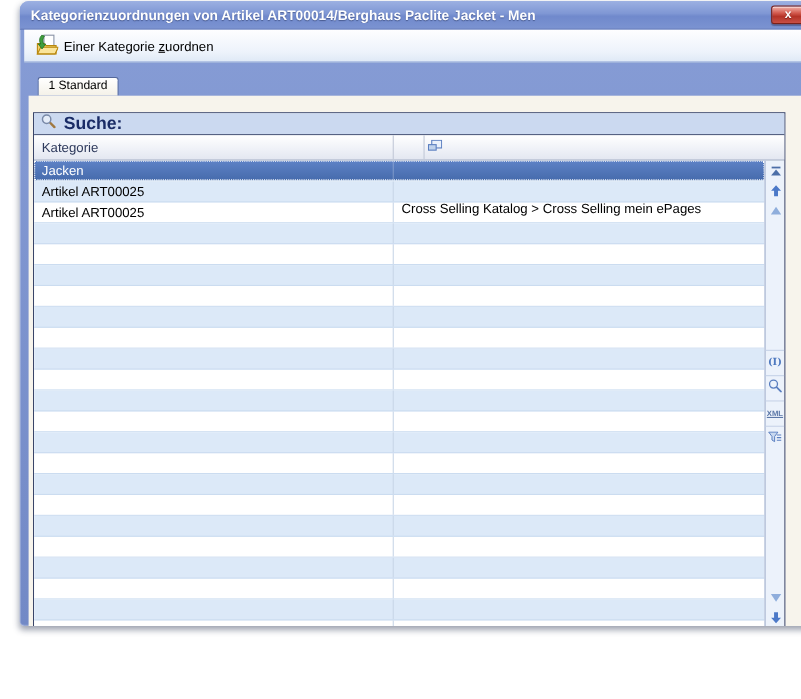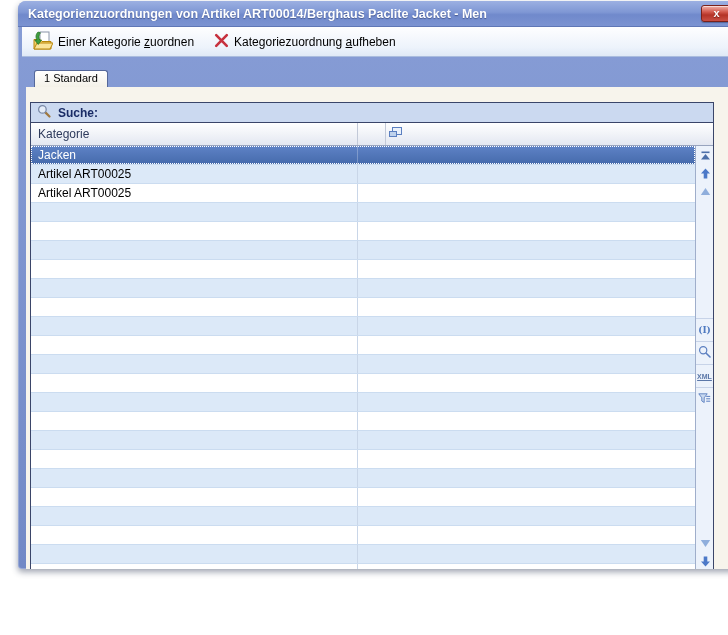--- a/index.html
+++ b/index.html
@@ -40,21 +40,21 @@
 
   
   .page{position:relative;margin:0 8px;height:520px;background:#F7F4EC;}
 
   
   .grid{position:absolute;left:4px;top:15px;width:684px;height:490px;
     border:1px solid #3A4569;background:#fff;display:flex;flex-direction:column;}
 
   .search-row{height:20px;flex:0 0 20px;display:flex;align-items:center;gap:7px;padding:0 6px;
     background:#CBD9F0;border-bottom:1px solid #3A4569;}
-  .search-label{font-size:12px;font-weight:bold;color:#1A2C66;}
+  .search-label{font-size:16px;font-weight:bold;color:#1A2C66;}
   .search-placeholder{font-size:12px;font-style:italic;color:#7E8FB0;}
 
   .header-row{height:23px;flex:0 0 23px;display:flex;align-items:center;
     background:linear-gradient(#FFFFFF,#E3E7F1);border-bottom:1px solid #98A4BE;
     font-size:12px;color:#2E3A5C;gap:27px;}
   .hcell1{width:327px;padding-left:7px;border-right:1px solid #C2C9D8;height:100%;line-height:22px;}
   .hcell2{flex:1;padding-left:7px;height:100%;line-height:22px;}
   .hchooser{width:20px;height:100%;border-left:1px solid #C2C9D8;display:flex;align-items:center;justify-content:center;}
 
   .grid-body{flex:1;display:flex;overflow:hidden;}
@@ -96,28 +96,20 @@
       <span>
         <svg width="21" height="19" viewBox="0 0 21 19">
           <rect x="8" y="1" width="9" height="11" fill="#FFFFFF" stroke="#8A94A8" stroke-width="1"></rect>
           <path d="M2 8.5 h6 l2 2 h9 v7.5 h-17 z" fill="#F2D26C" stroke="#B8860B" stroke-width="1"></path>
           <path d="M2 18 l3 -6 h16 l-3 6 z" fill="#FAE49A" stroke="#B8860B" stroke-width="1"></path>
           <path d="M6 1 C 3.5 3.5, 3.5 6.5, 5 9 L 2.8 9 L 6.2 13.5 L 9.6 9 L 7.6 9 C 6.6 6.5, 6.8 3.8, 8.4 1.8 Z" fill="#3F9E3F" stroke="#1F6E1F" stroke-width="0.7"></path>
         </svg>
       </span>
       <span><span>Einer Kategorie </span><span class="accel">z</span><span>uordnen</span></span>
     </div>
-    <div class="tool-btn">
-      <span>
-        <svg width="15" height="15" viewBox="0 0 15 15">
-          <path d="M2.2 2.2 L12.8 12.8 M12.8 2.2 L2.2 12.8" stroke="#C7323F" stroke-width="2.6" stroke-linecap="round"></path>
-        </svg>
-      </span>
-      <span><span>Kategoriezuordnung </span><span class="accel">a</span><span>ufheben</span></span>
-    </div>
   </div>
 
   <div class="tabstrip">
     <div class="tab">
       <span>1 Standard</span>
     </div>
   </div>
 
   <div class="page">
     <div class="grid">
@@ -145,20 +137,21 @@
       </div>
 
       <div class="grid-body">
         <div class="rows">
             <div class="row selected">
               <div class="c1">Jacken</div>
               <div class="c2">mein ePages</div>
             </div>
             <div class="row alt">
               <div class="c1">Artikel ART00025</div>
+              <div class="c2">Cross Selling Katalog &gt; Cross Selling mein ePages</div>
             </div>
             <div class="row">
               <div class="c1">Artikel ART00025</div>
             </div>
             <div class="row alt">
               <div class="c1"></div>
               <div class="c2"></div>
             </div>
             <div class="row">
               <div class="c1"></div>

